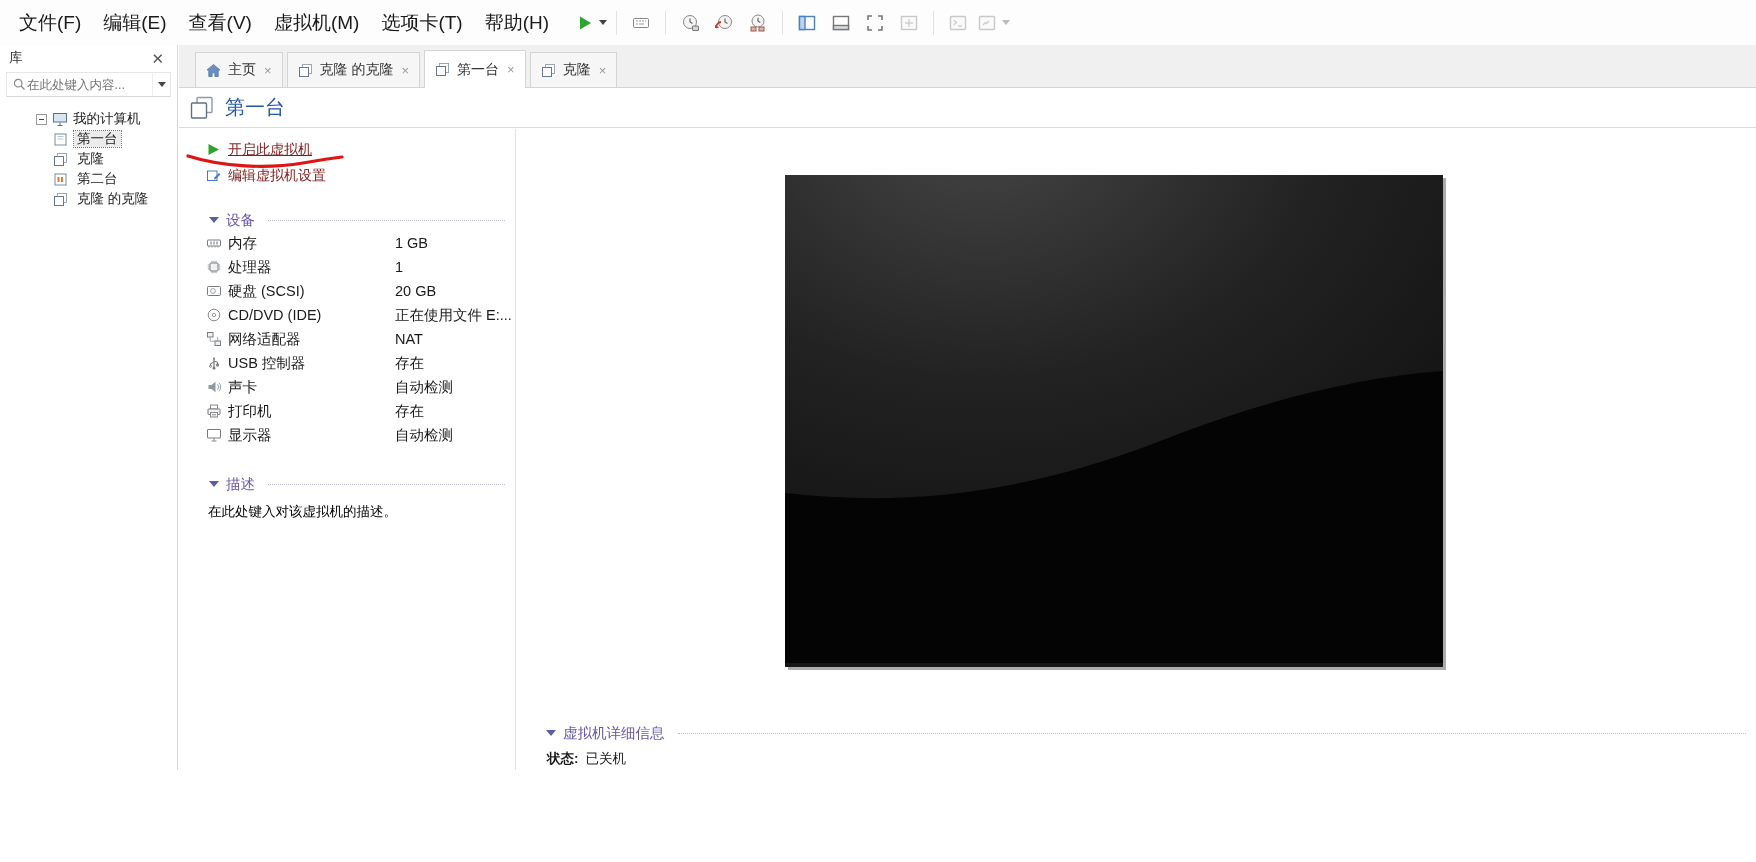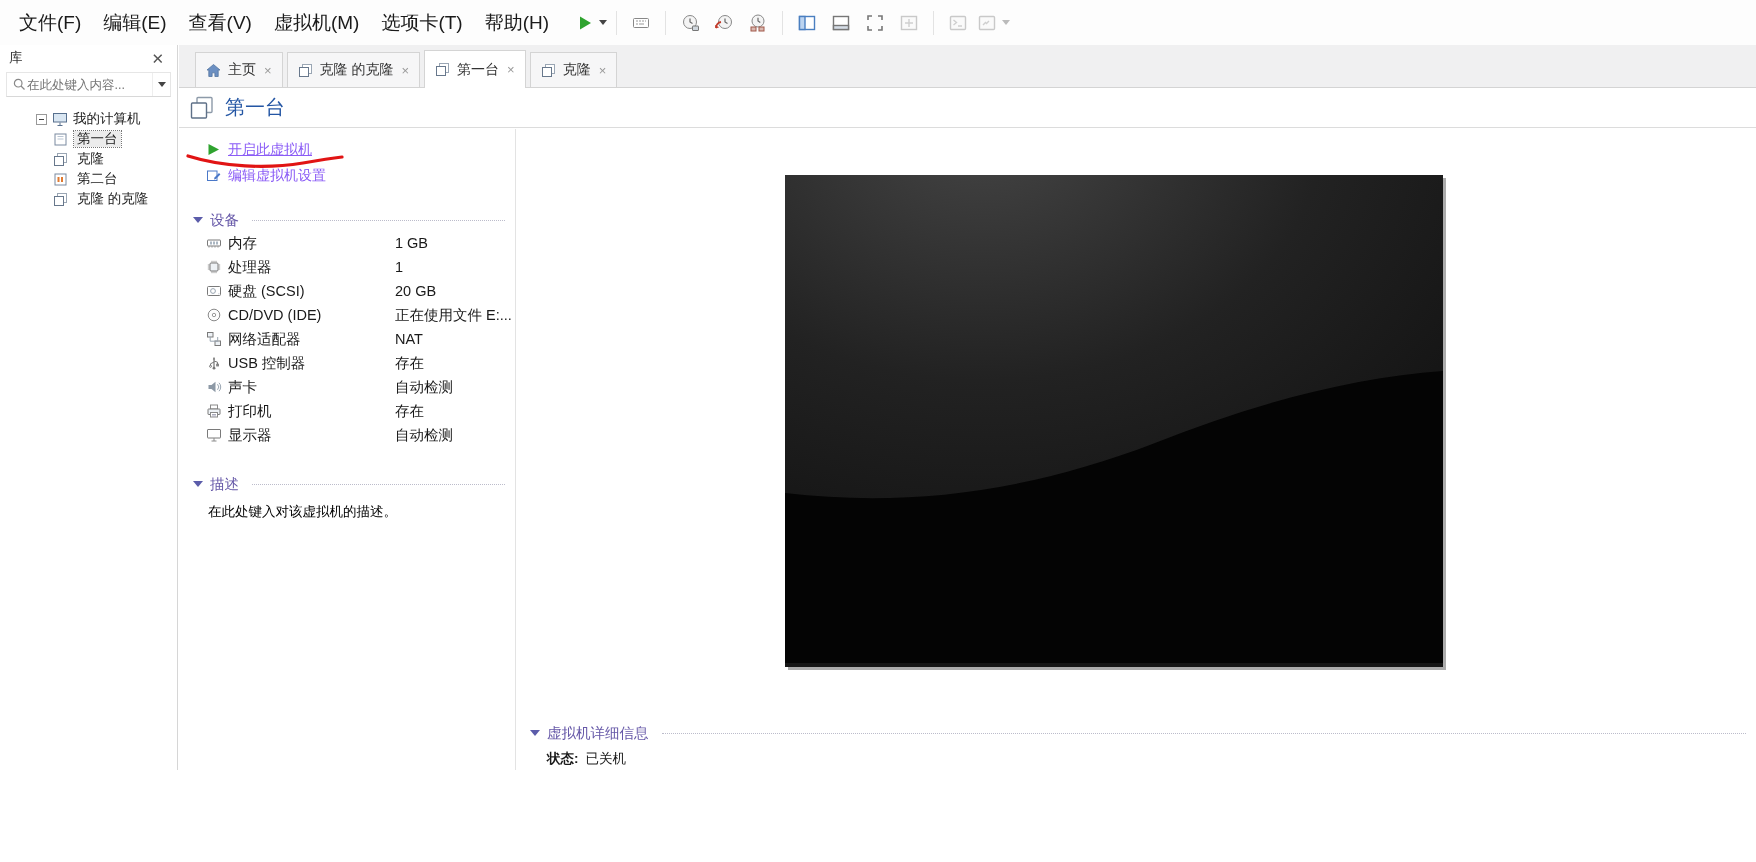--- a/index.html
+++ b/index.html
@@ -39,26 +39,26 @@
   .tab-x { color: #999; font-size: 13px; line-height: 1; margin-left: 1px; }
 
   
   .content { position: absolute; top: 88px; left: 179px; right: 0; bottom: 0; background: #fff; overflow: hidden; }
   .vm-head { height: 40px; border-bottom: 1px solid #dcdcdc; display: flex; align-items: center; padding-left: 10px; gap: 10px; }
   .vm-title { font-size: 20px; color: #2456a4; }
 
   .left-panel { position: absolute; left: 0; top: 41px; width: 337px; bottom: 0; border-right: 1px solid #e3e3e3; padding-top: 8px; }
   .cmd-row { position: relative; height: 26px; display: flex; align-items: center; padding-left: 49px; }
   .cmd-row .cicon { position: absolute; left: 27px; top: 5px; }
-  a.cmd-link { color: #8b5cf6; font-size: 14px; text-decoration: none; cursor: pointer; }
+  a.cmd-link { color: #7f1d1d; font-size: 14px; text-decoration: none; cursor: pointer; }
   .cmd-row:first-child a.cmd-link { text-decoration: underline; }
   .red-annot { position: absolute; left: 6px; top: 13px; z-index: 3; pointer-events: none; }
 
   .sec { margin-top: 20px; }
-  .sec-head { display: flex; align-items: center; padding-left: 14px; height: 22px; gap: 7px; }
+  .sec-head { display: flex; align-items: center; padding-left: 14px; height: 22px; gap: 7px; margin-left: 16px; }
   .sec-tri { width: 0; height: 0; border-left: 5px solid transparent; border-right: 5px solid transparent; border-top: 6px solid #5b5caa; }
   .sec-title { color: #6658a8; font-size: 14.5px; }
   .sec-line { flex: 1; border-top: 1px dotted #bcbccb; margin: 0 10px 0 6px; height: 0; }
 
   .dev-row { position: relative; height: 24px; display: flex; align-items: center; padding-left: 49px; font-size: 14.5px; }
   .dev-icon { position: absolute; left: 27px; top: 4px; }
   .dev-val { position: absolute; left: 216px; }
   .desc-ph { padding-left: 29px; margin-top: 8px; color: #000000; font-size: 13.5px; }
 
   .preview { position: absolute; left: 606px; top: 87px; width: 658px; height: 492px; background: #000; box-shadow: 3px 3px 0 rgba(70,70,70,0.45); }

